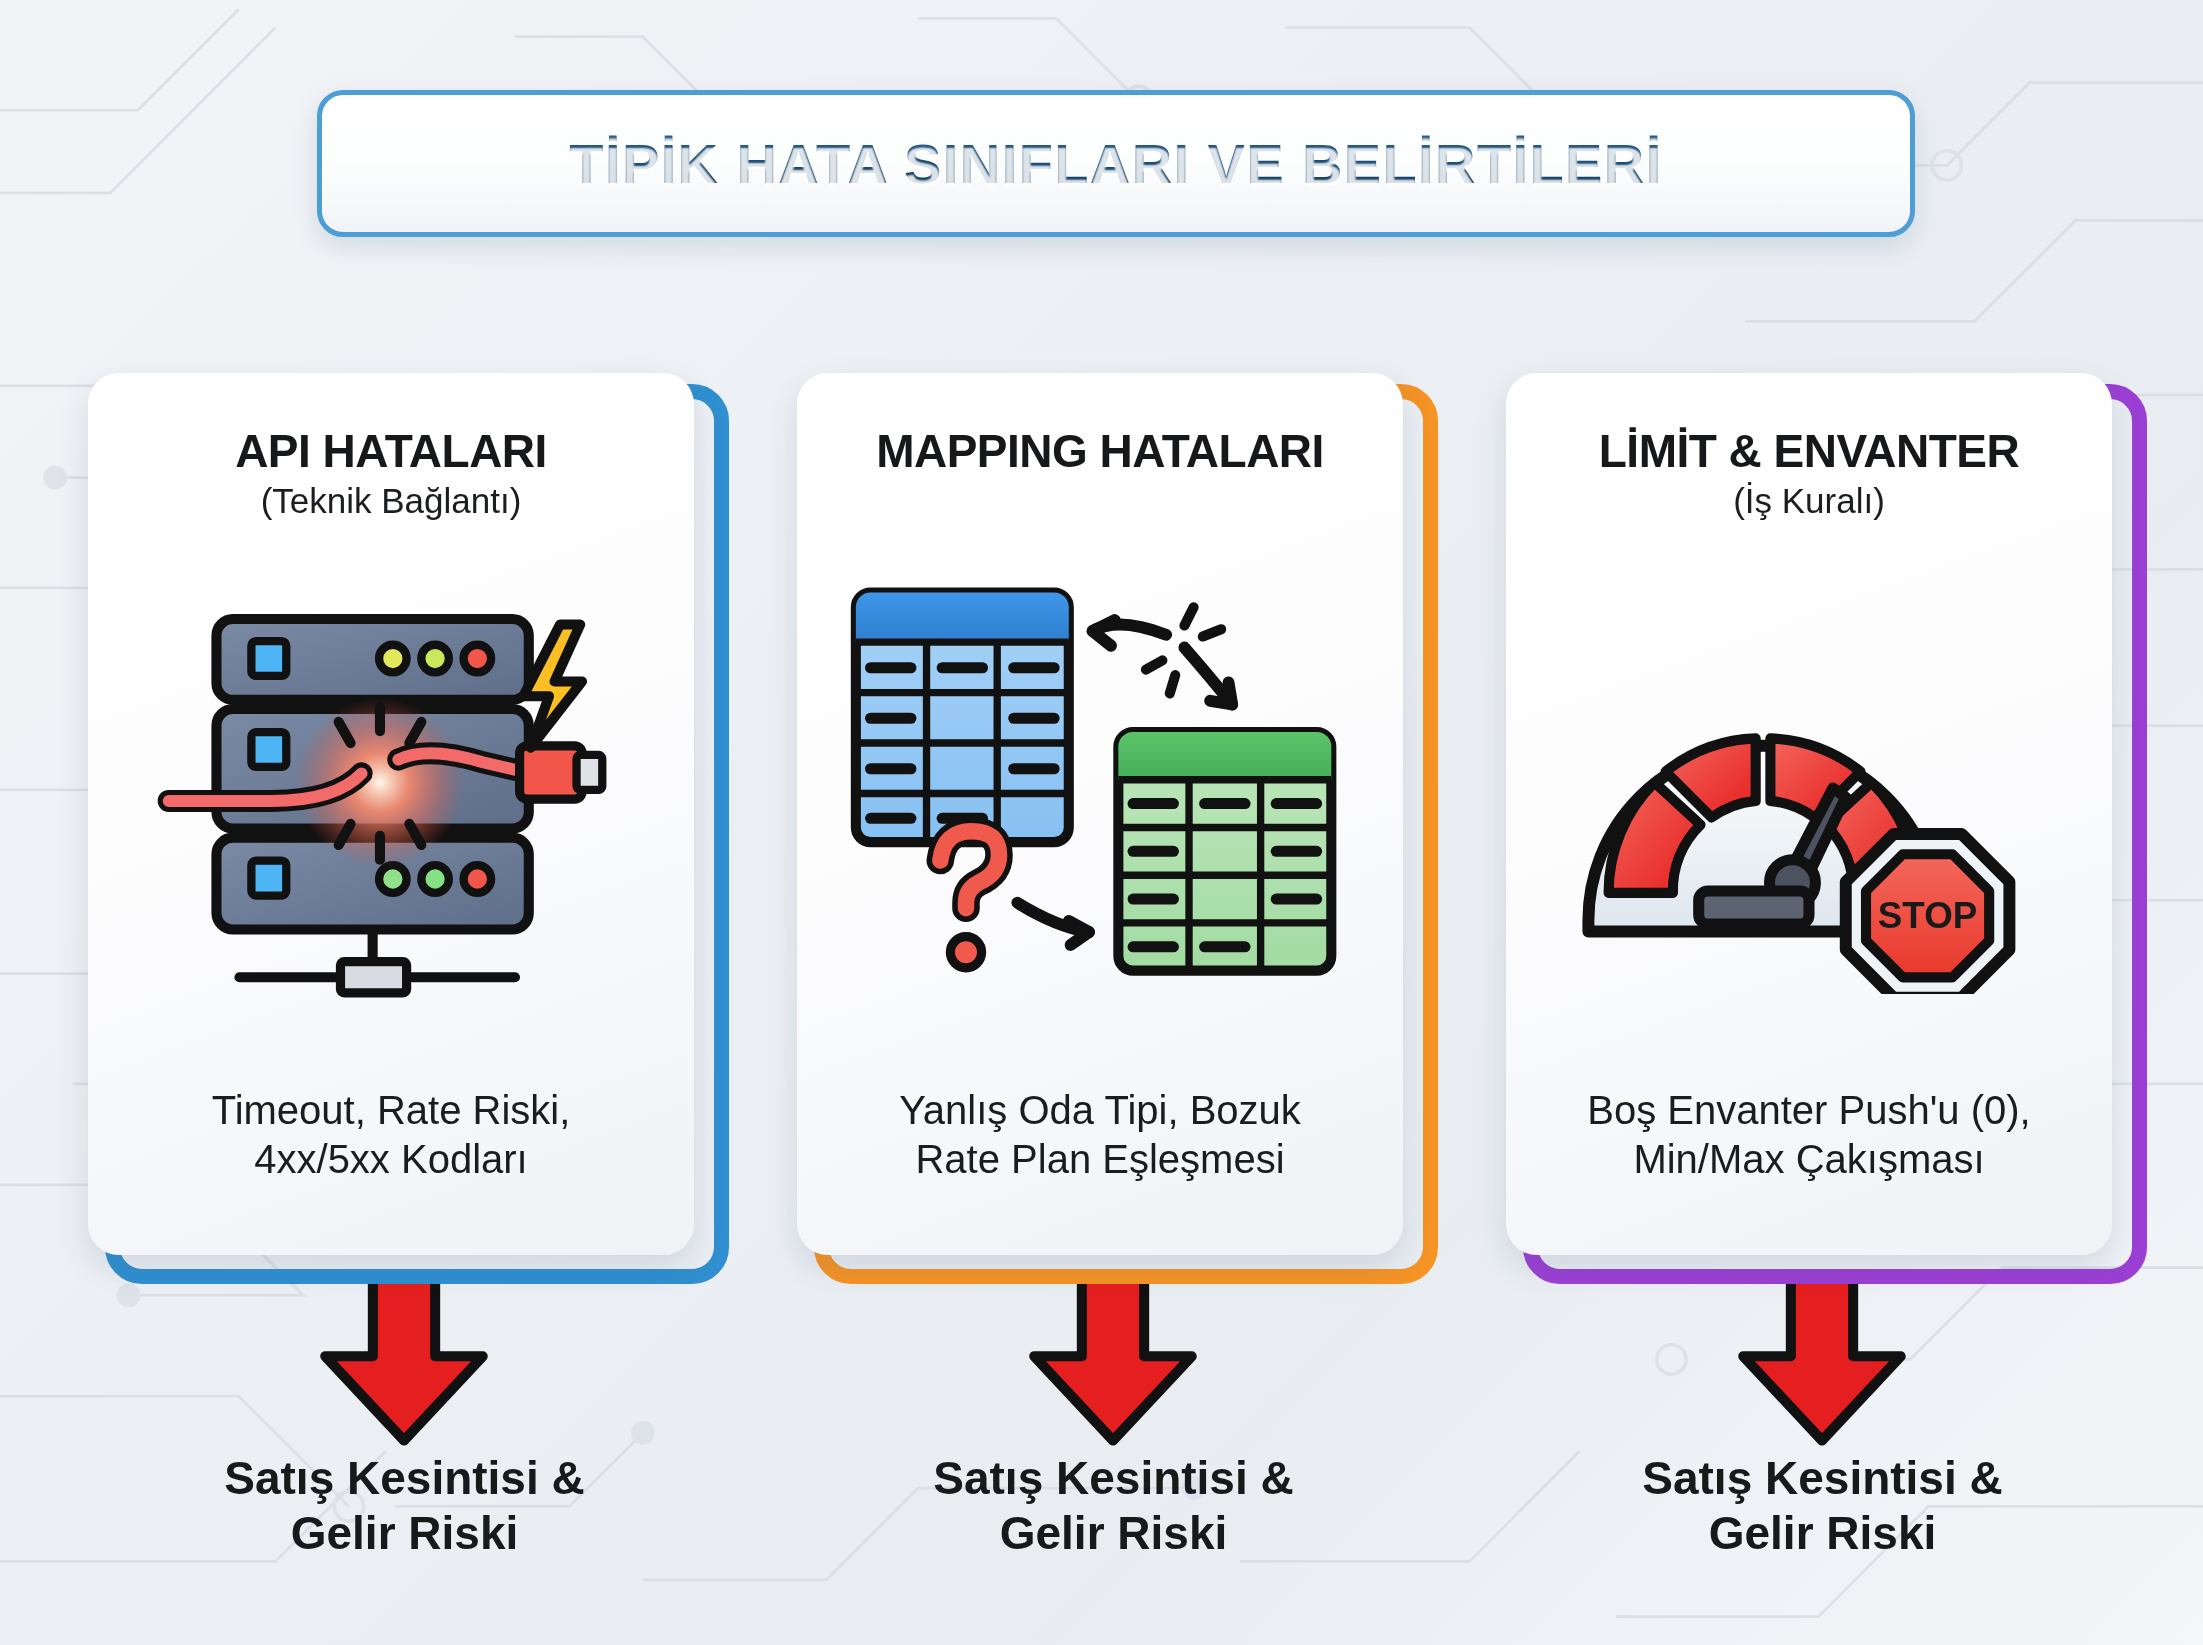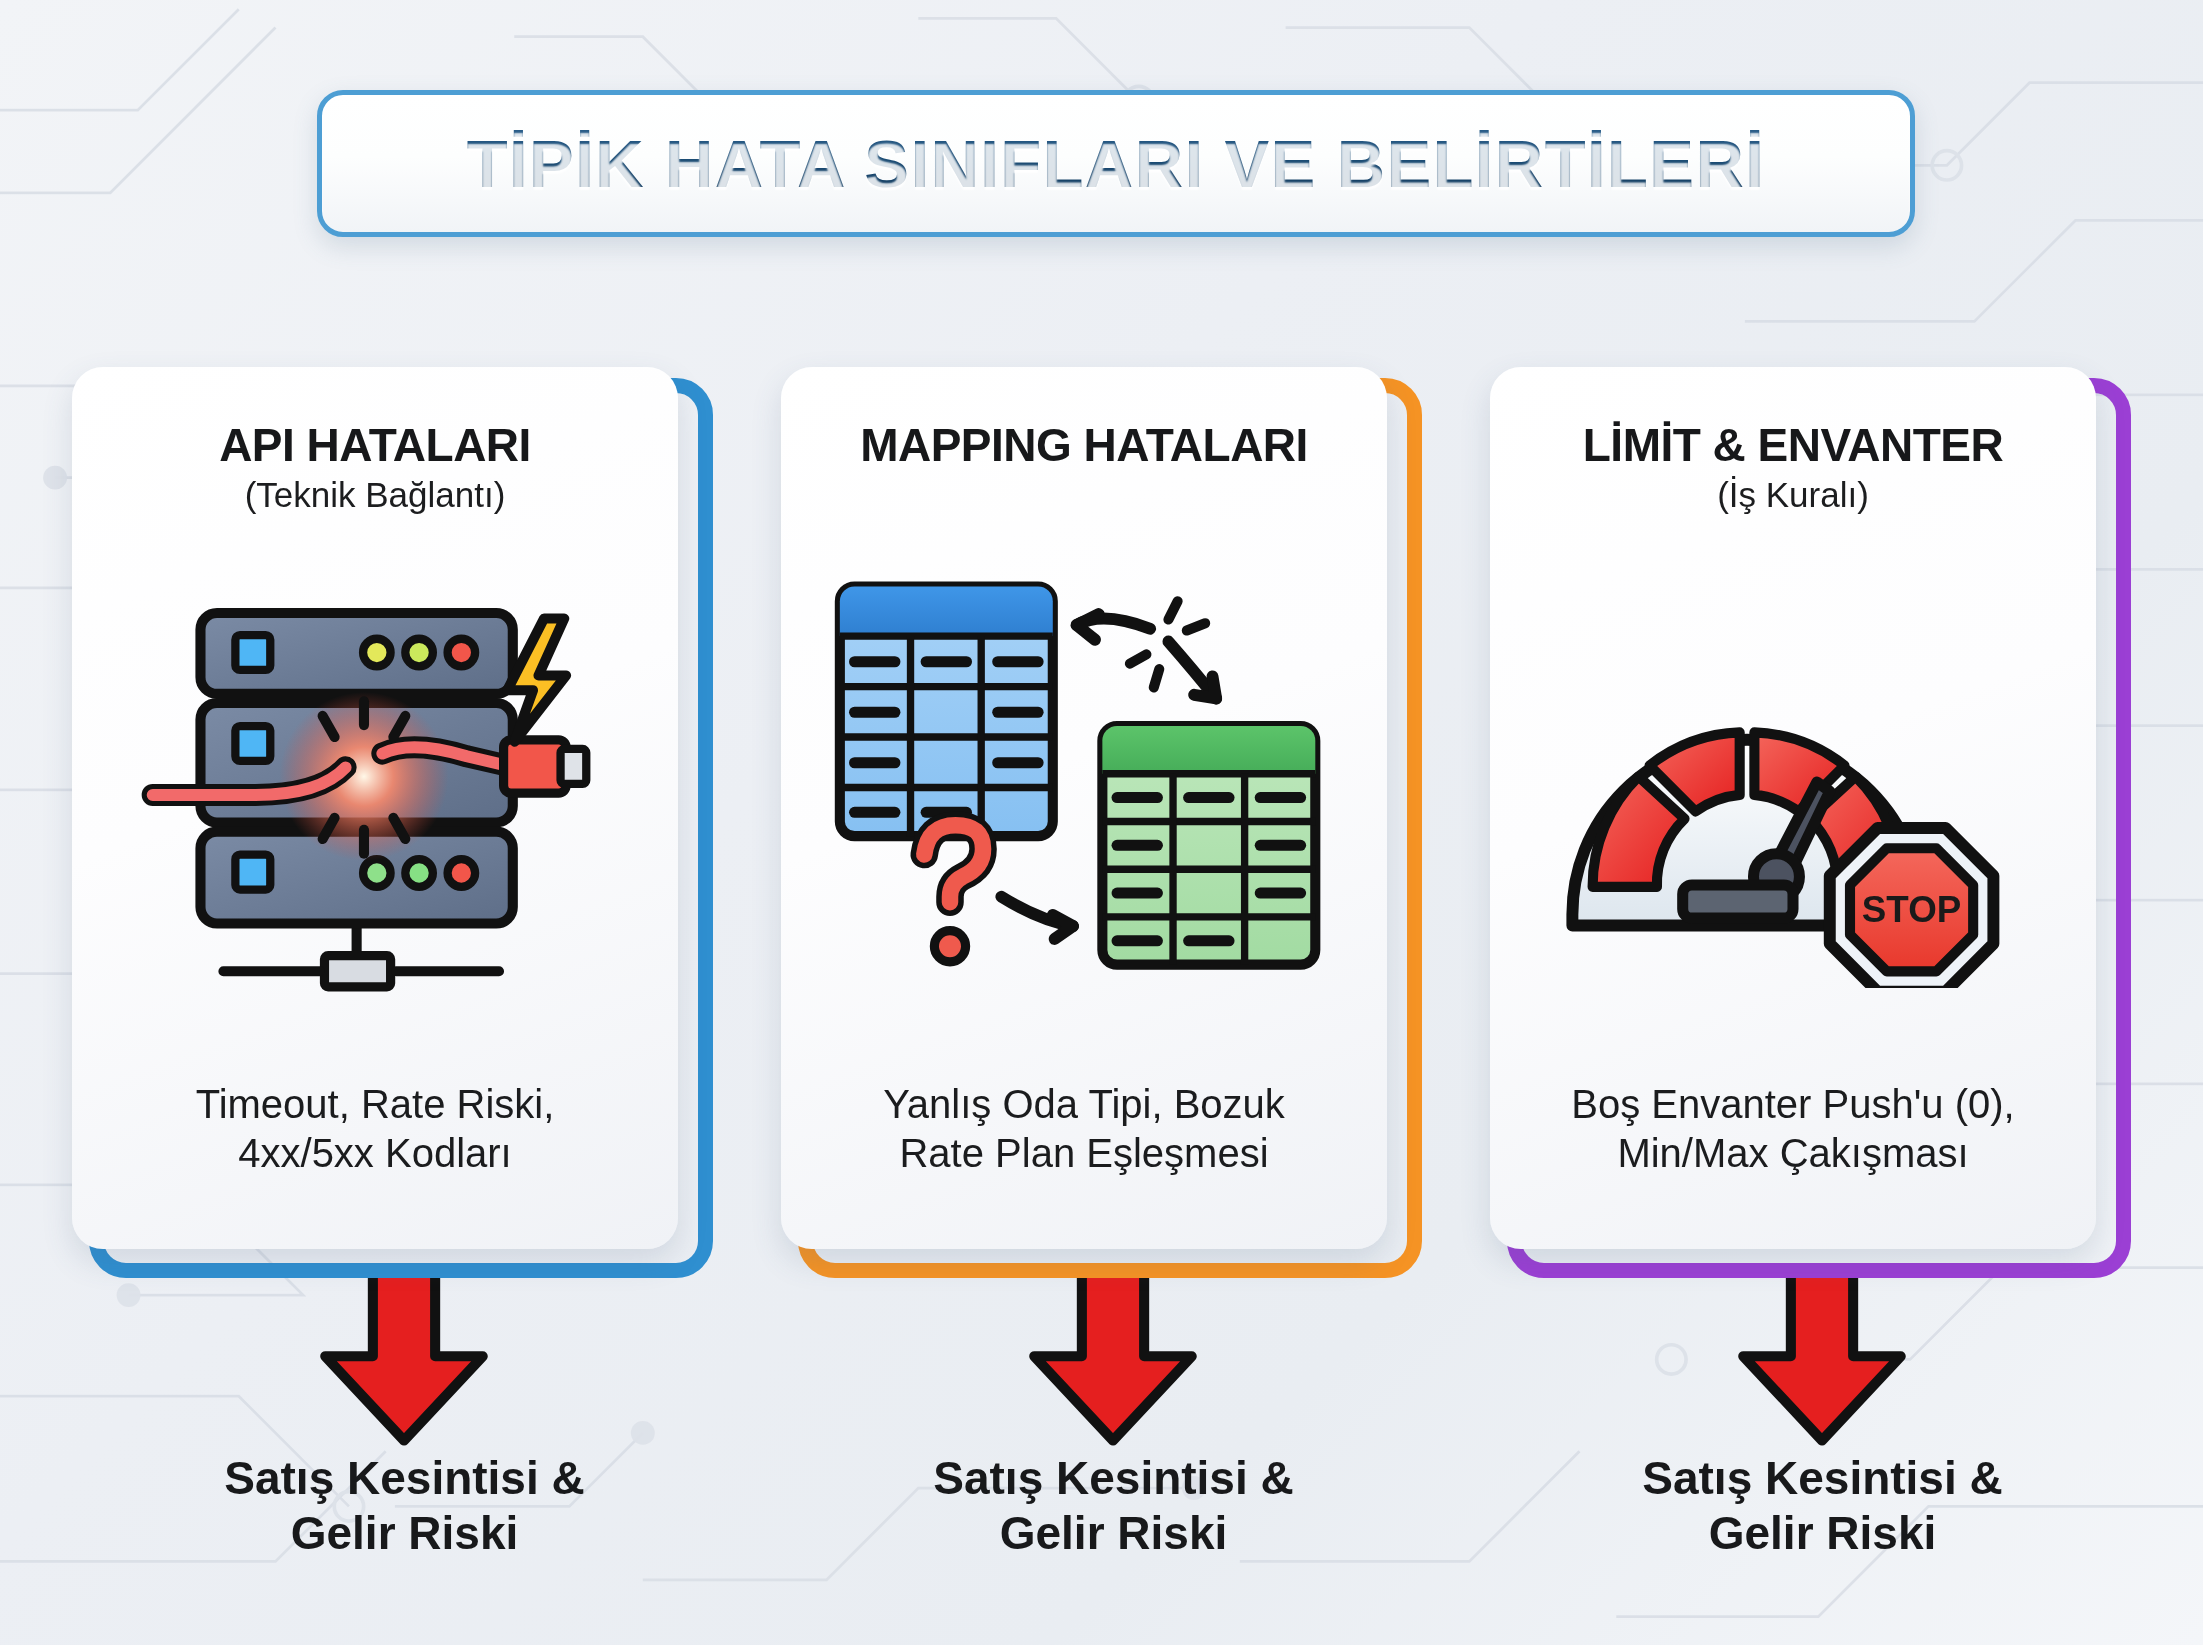--- a/index.html
+++ b/index.html
@@ -40,21 +40,21 @@
     height: 100%;
     border-radius: 26px;
     border: 5.5px solid #4d9ed4;
     background: linear-gradient(180deg,#ffffff 0%,#fdfefe 45%,#f1f4f7 100%);
     box-shadow: 0 9.2px 24px rgba(80,110,140,0.18), inset 0 1.8px 2.8px rgba(255,255,255,0.9);
     display: flex;
     align-items: center;
     justify-content: center;
   }
   .title-text {
-    font-size: 67px;
+    font-size: 56px;
     font-weight: bold;
     letter-spacing: 1.4px;
     color: #18486f;
     background: linear-gradient(180deg,#2a5f8c 0%,#1a4a72 50%,#0f3558 100%);
     -webkit-background-clip: text;
     background-clip: text;
     -webkit-text-fill-color: transparent;
     text-shadow: 0 2.8px 1.8px rgba(255,255,255,0.85);
     white-space: nowrap;
   }
@@ -64,23 +64,24 @@
     position: absolute;
     top: 367px;
     left: 0;
     width: 2204px;
     height: 918px;
     z-index: 4;
   }
 
   .card-unit {
     position: absolute;
-    top: 0;
+    top: 6px;
     width: 643px;
     height: 918px;
+    margin-left: 16px;
   }
   .card-unit.c0 { left: 72px; }
   .card-unit.c1 { left: 781px; }
   .card-unit.c2 { left: 1490px; }
 
   
   .card-frame {
     position: absolute;
     left: 16.5px;
     top: 11px;

